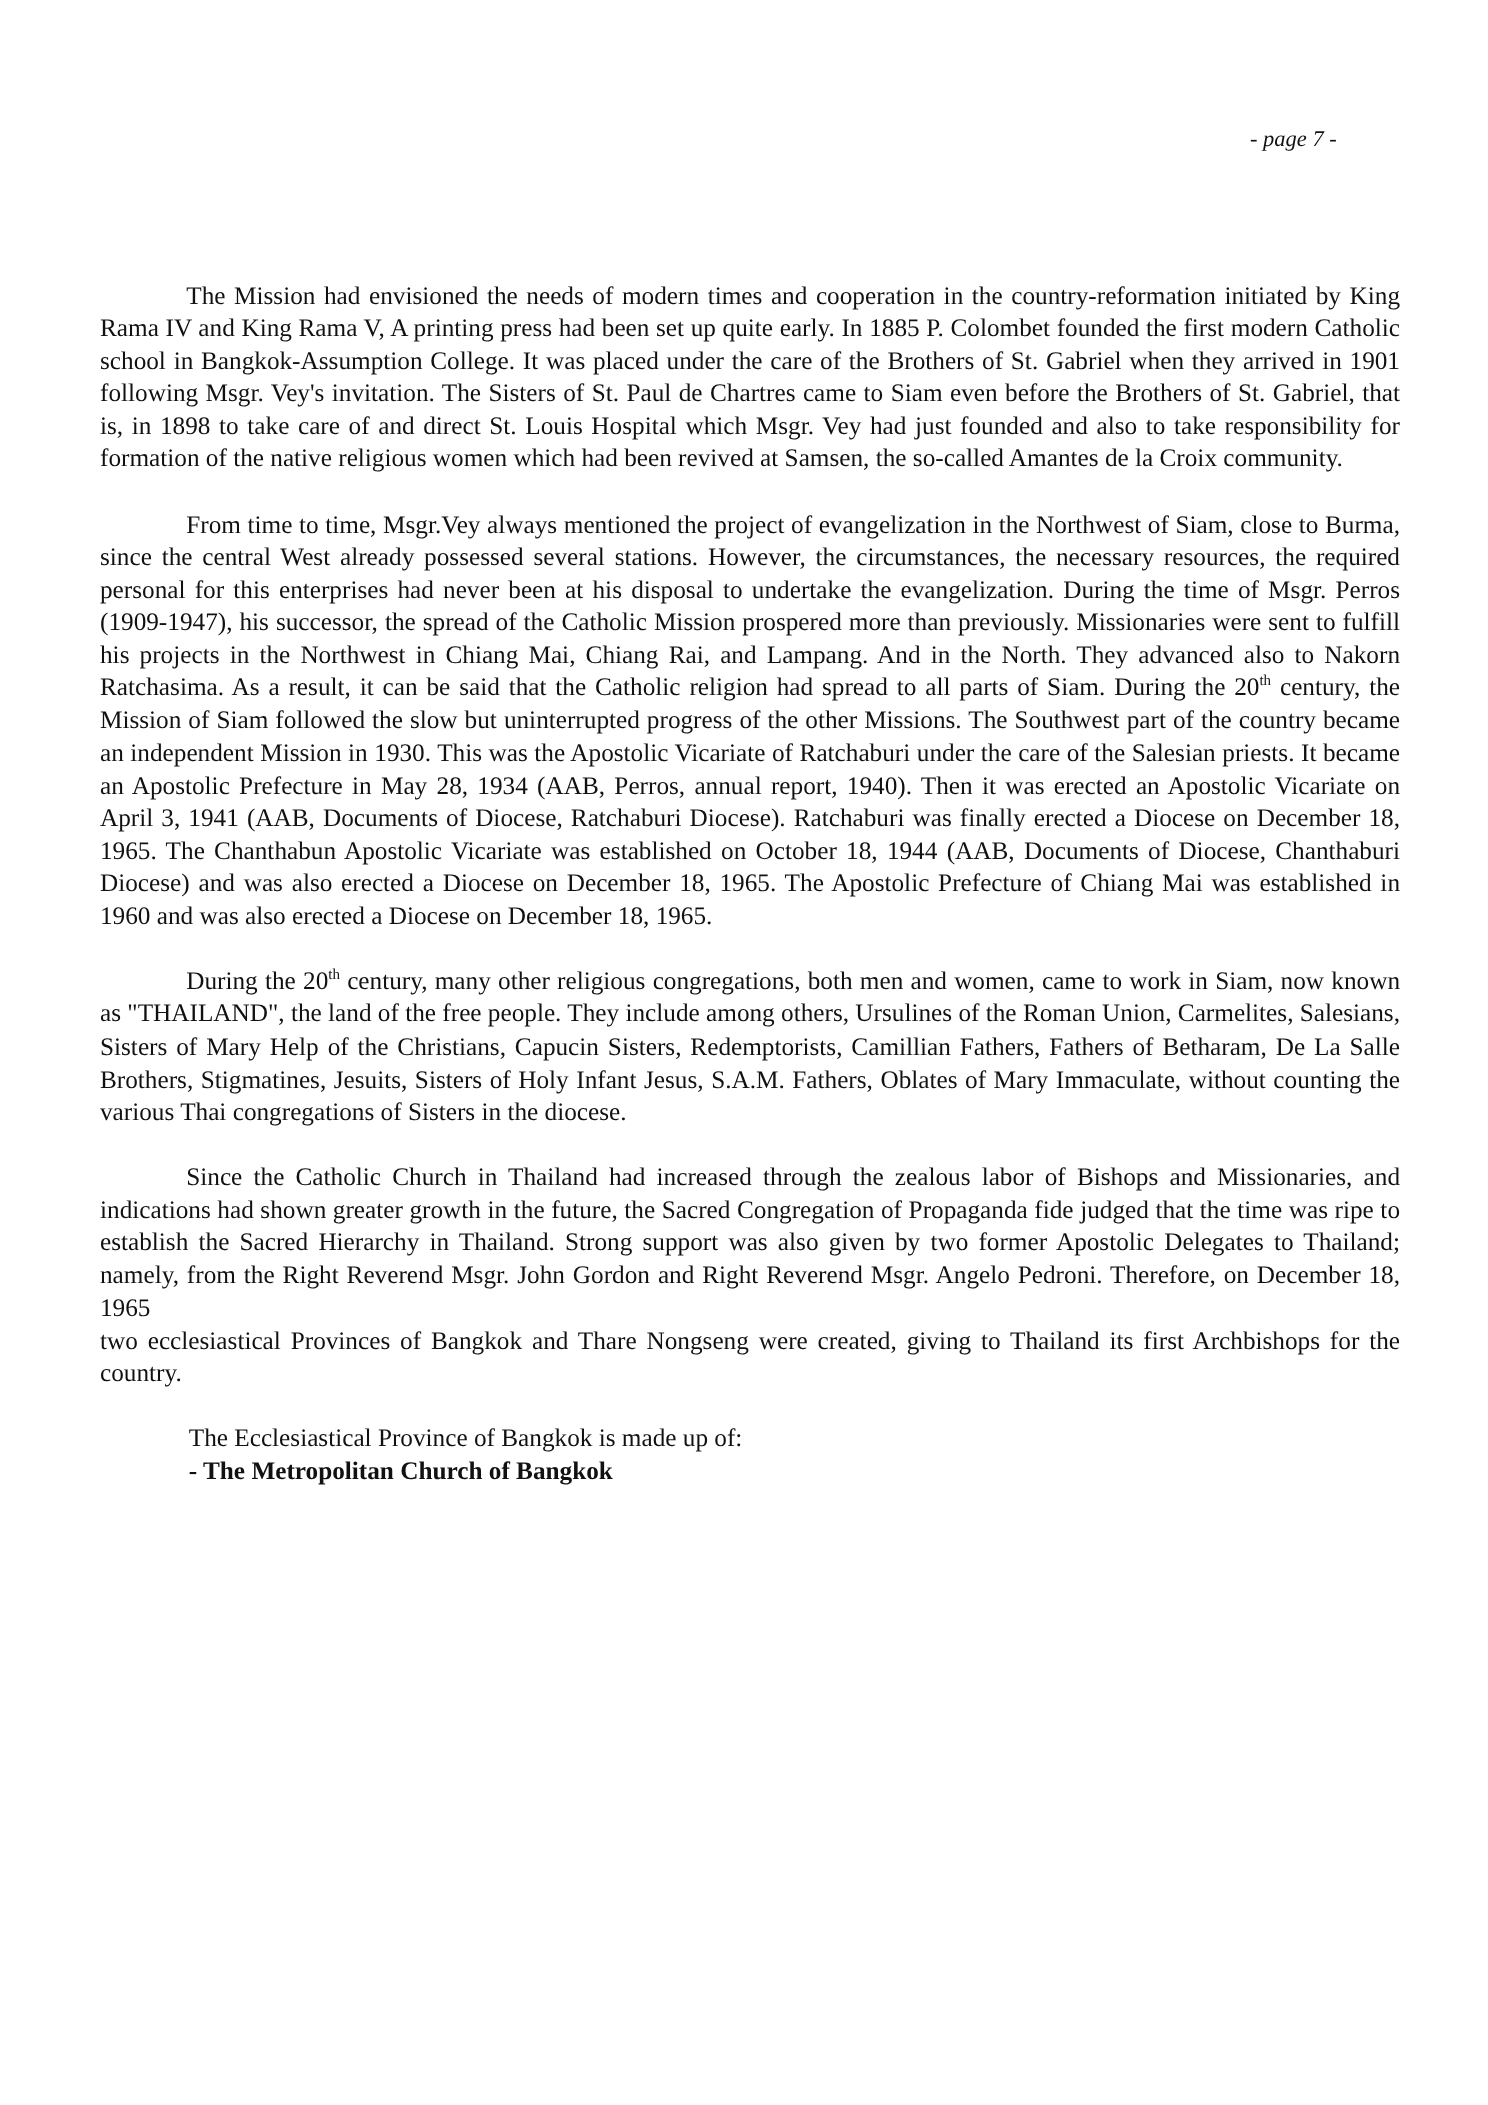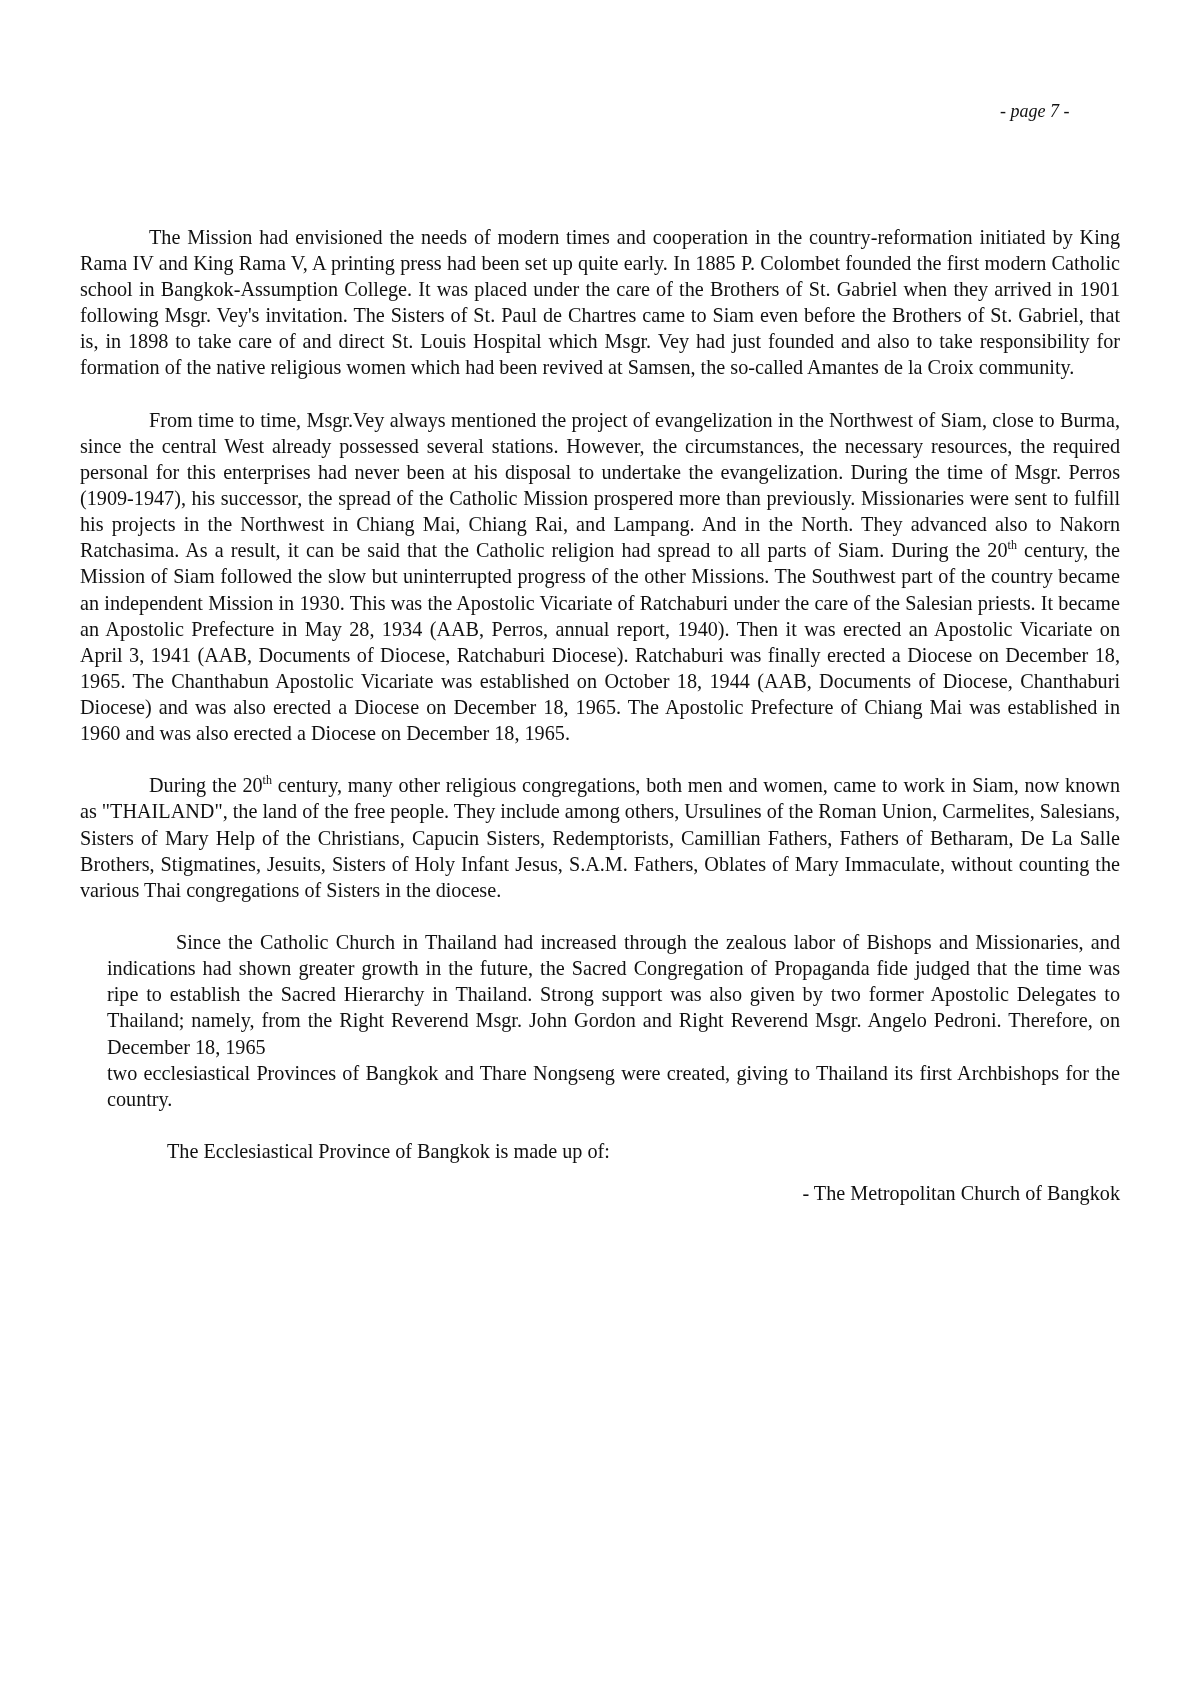--- a/index.html
+++ b/index.html
@@ -2,39 +2,39 @@
 <html><head>
 <meta charset="utf-8">
 <style>
   html, body { margin: 0; padding: 0; background: #ffffff; }
   body { width: 1190px; height: 1684px; position: relative; overflow: hidden; color: #111111; font-family: "Liberation Serif", "DejaVu Serif", serif; }
   .page-number { position: absolute; top: 101px; left: 1000px; font-size: 18px; font-style: italic; white-space: nowrap; }
   .body-text { position: absolute; left: 80px; top: 224px; width: 1040px; font-size: 20.2px; line-height: 26.1px; }
   .para { margin: 0 0 26.3px 0; text-align: justify; text-indent: 69px; }
   .para .sup { font-size: 12px; vertical-align: super; line-height: 0; }
   .line-block { display: block; }
-  .list-intro { margin: 16px; padding-left: 71px; }
-  .list-heading { margin: 0; padding-left: 71px; font-weight: normal; text-align: right; }
+  .list-intro { margin: 0; padding-left: 71px; }
+  .list-heading { margin: 0; padding-left: 71px; font-weight: bold; }
   .list-desc { margin: 0; padding-left: 136px; text-align: justify; }
   .list-item { margin: 0; padding-left: 71px; }
 </style>
 </head>
 <body>
 
 <div class="page-number">- page 7 -</div>
 
 <div class="body-text">
 
   <p class="para">The Mission had envisioned the needs of modern times and cooperation in the country-reformation initiated by King Rama IV and King Rama V, A printing press had been set up quite early. In 1885 P. Colombet founded the first modern Catholic school in Bangkok-Assumption College. It was placed under the care of the Brothers of St. Gabriel when they arrived in 1901 following Msgr. Vey's invitation. The Sisters of St. Paul de Chartres came to Siam even before the Brothers of St. Gabriel, that is, in 1898 to take care of and direct St. Louis Hospital which Msgr. Vey had just founded and also to take responsibility for formation of the native religious women which had been revived at Samsen, the so-called Amantes de la Croix community.</p>
 
   <p class="para"><span>From time to time, Msgr.Vey always mentioned the project of evangelization in the Northwest of Siam, close to Burma, since the central West already possessed several stations. However, the circumstances, the necessary resources, the required personal for this enterprises had never been at his disposal to undertake the evangelization. During the time of Msgr. Perros (1909-1947), his successor, the spread of the Catholic Mission prospered more than previously. Missionaries were sent to fulfill his projects in the Northwest in Chiang Mai, Chiang Rai, and Lampang. And in the North. They advanced also to Nakorn Ratchasima. As a result, it can be said that the Catholic religion had spread to all parts of Siam. During the 20</span><span class="sup">th</span><span> century, the Mission of Siam followed the slow but uninterrupted progress of the other Missions. The Southwest part of the country became an independent Mission in 1930. This was the Apostolic Vicariate of Ratchaburi under the care of the Salesian priests. It became an Apostolic Prefecture in May 28, 1934 (AAB, Perros, annual report, 1940). Then it was erected an Apostolic Vicariate on April 3, 1941 (AAB, Documents of Diocese, Ratchaburi Diocese). Ratchaburi was finally erected a Diocese on December 18, 1965. The Chanthabun Apostolic Vicariate was established on October 18, 1944 (AAB, Documents of Diocese, Chanthaburi Diocese) and was also erected a Diocese on December 18, 1965. The Apostolic Prefecture of Chiang Mai was established in 1960 and was also erected a Diocese on December 18, 1965.</span></p>
 
   <p class="para"><span>During the 20</span><span class="sup">th</span><span> century, many other religious congregations, both men and women, came to work in Siam, now known as "THAILAND", the land of the free people. They include among others, Ursulines of the Roman Union, Carmelites, Salesians, Sisters of Mary Help of the Christians, Capucin Sisters, Redemptorists, Camillian Fathers, Fathers of Betharam, De La Salle Brothers, Stigmatines, Jesuits, Sisters of Holy Infant Jesus, S.A.M. Fathers, Oblates of Mary Immaculate, without counting the various Thai congregations of Sisters in the diocese.</span></p>
 
-  <div class="para" style="margin-bottom:26.3px;margin-left:27px;">
+  <div class="para" style="margin-bottom:26.3px;">
     <span class="line-block" style="text-align:justify;">Since the Catholic Church in Thailand had increased through the zealous labor of Bishops and Missionaries, and indications had shown greater growth in the future, the Sacred Congregation of Propaganda fide judged that the time was ripe to establish the Sacred Hierarchy in Thailand. Strong support was also given by two former Apostolic Delegates to Thailand; namely, from the Right Reverend Msgr. John Gordon and Right Reverend Msgr. Angelo Pedroni. Therefore, on December 18, 1965</span>
     <span class="line-block" style="text-indent:0;text-align:justify;">two ecclesiastical Provinces of Bangkok and Thare Nongseng were created, giving to Thailand its first Archbishops for the country.</span>
   </div>
 
   <p class="list-intro">The Ecclesiastical Province of Bangkok is made up of:</p>
   <p class="list-heading">- The Metropolitan Church of Bangkok</p>
 
 </div>
 
 </body></html>

